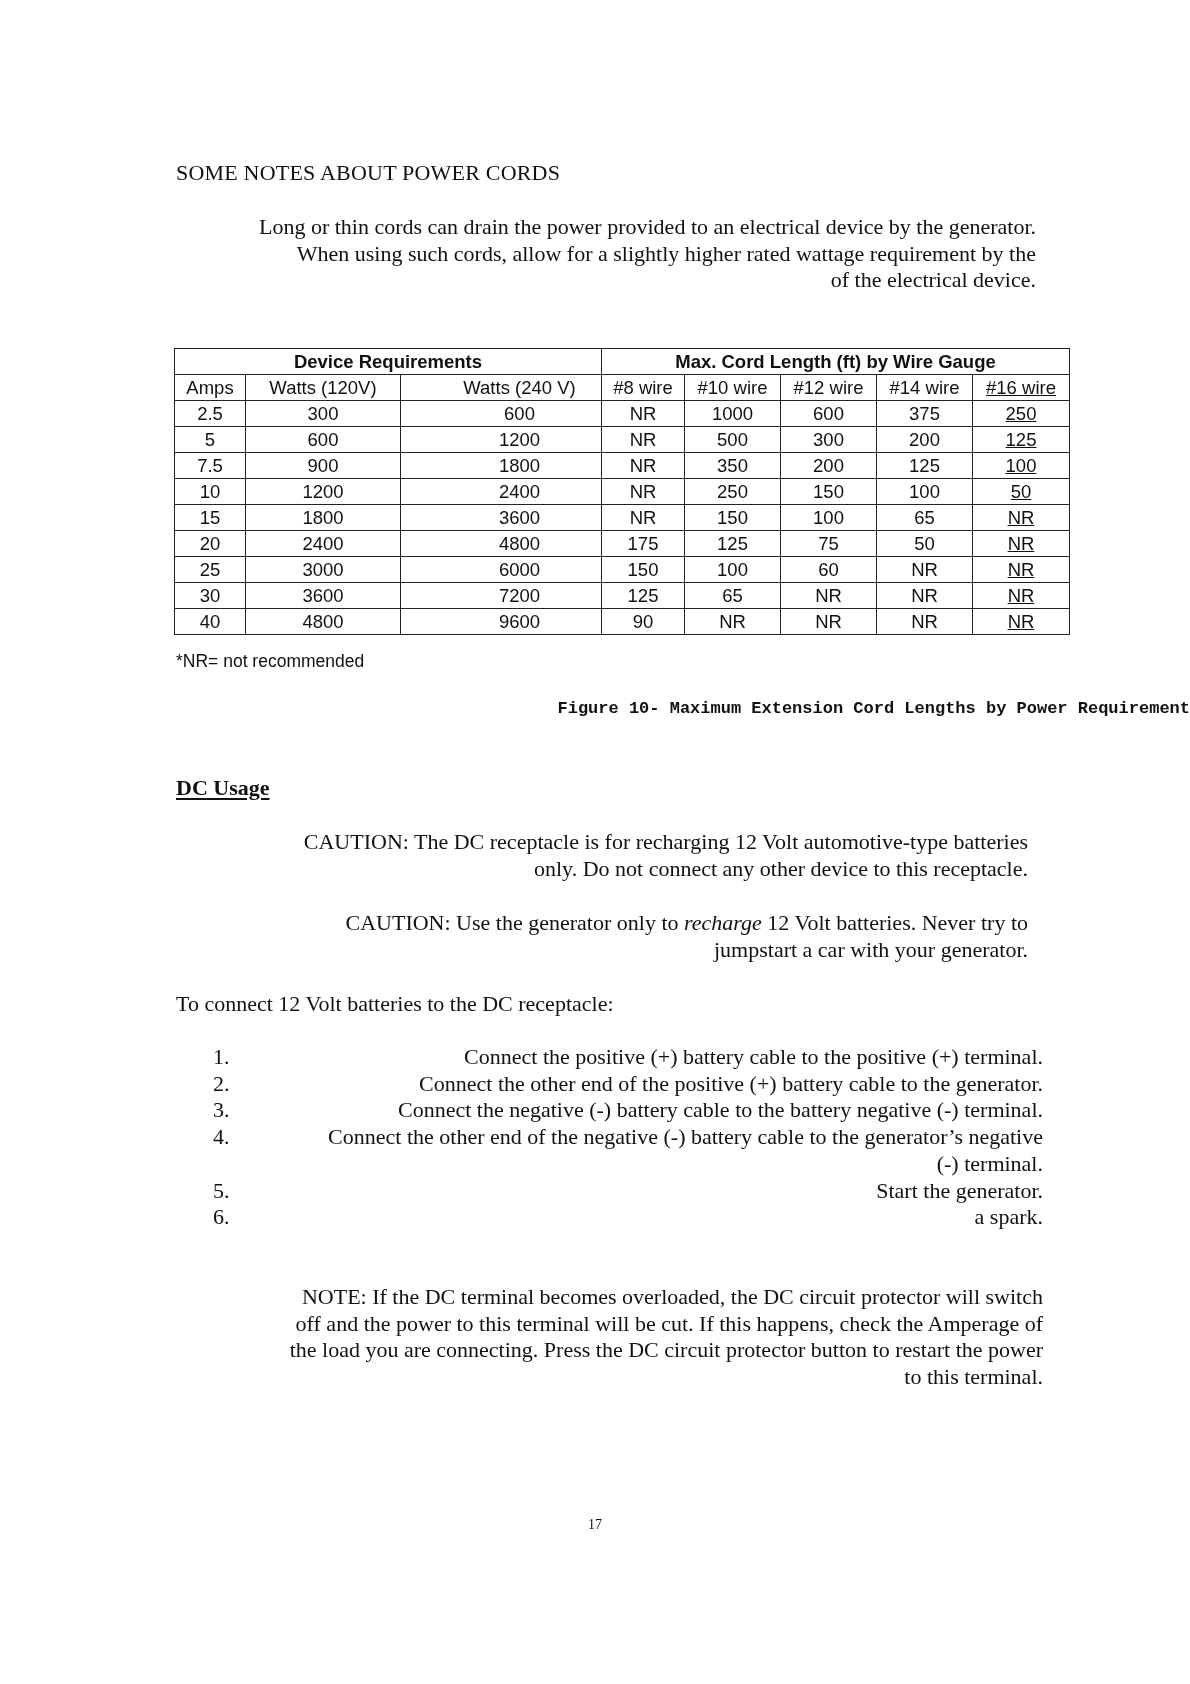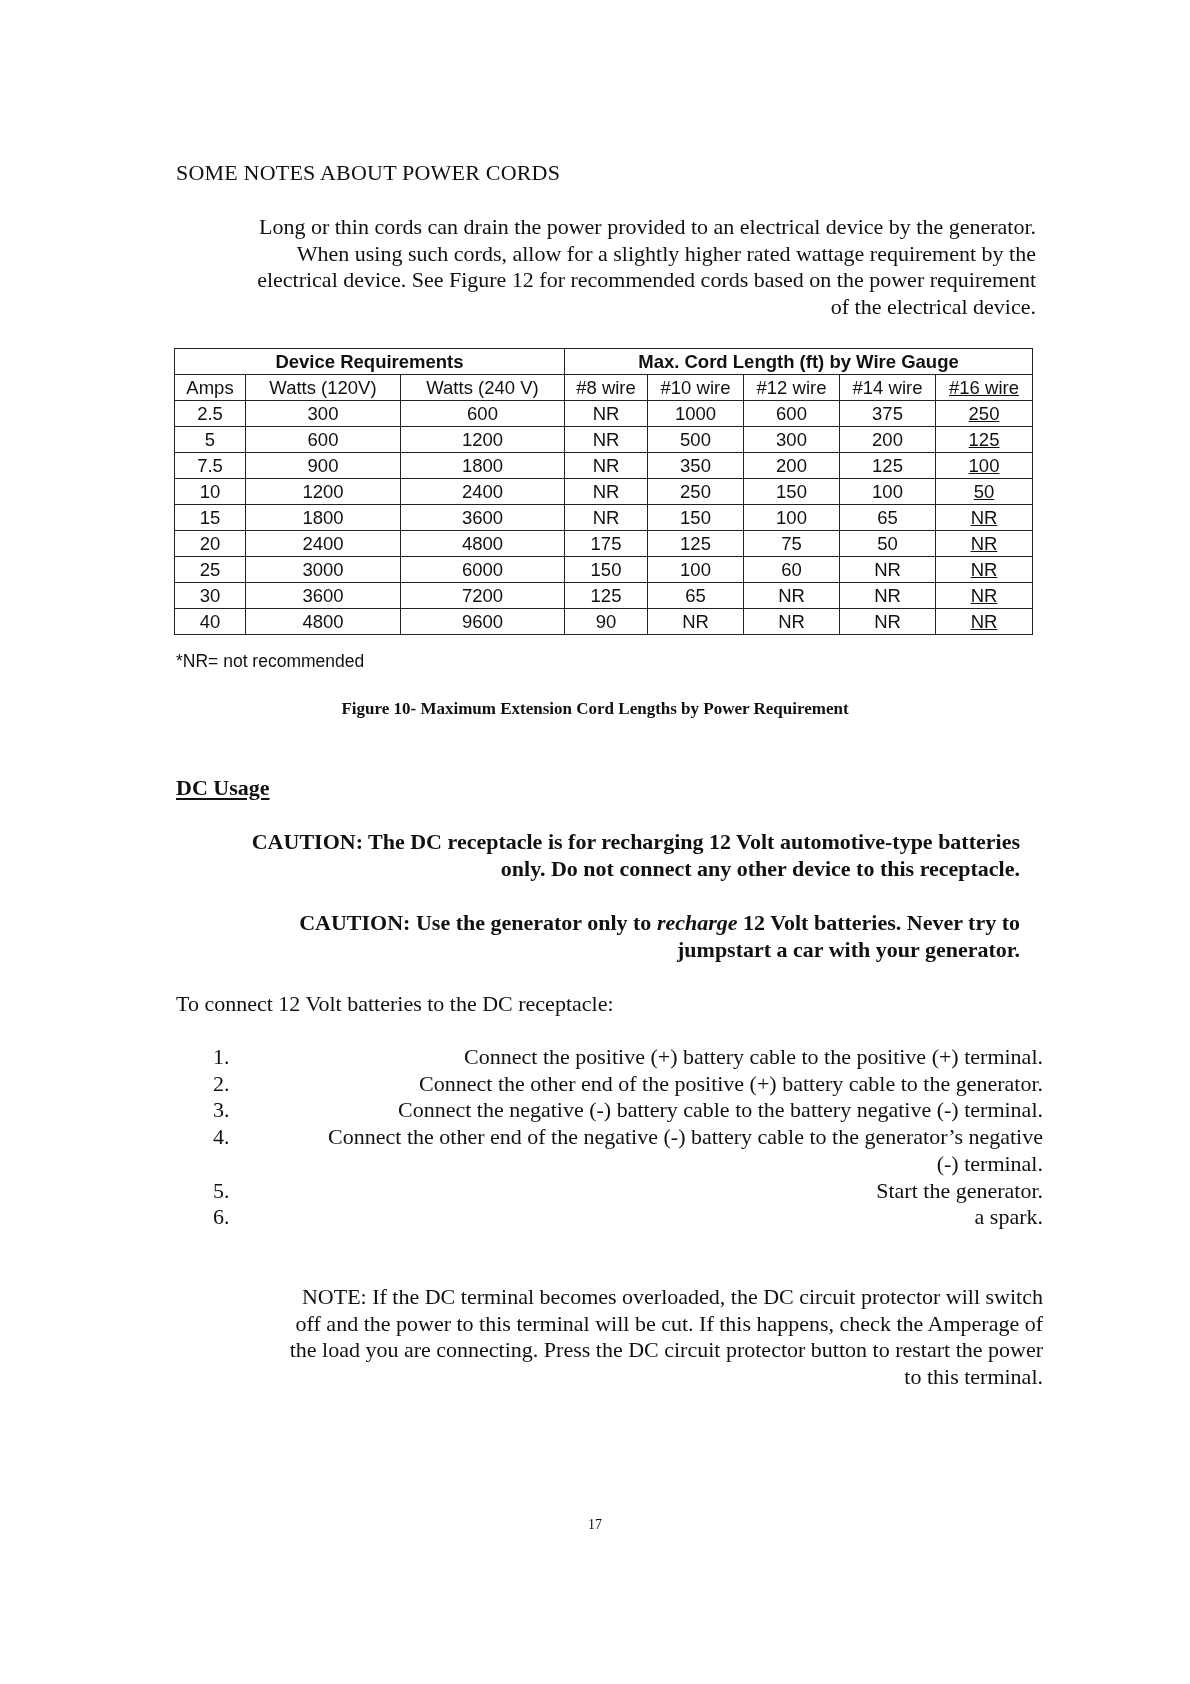--- a/index.html
+++ b/index.html
@@ -6,47 +6,46 @@
   body { width:1190px; height:1684px; position:relative; overflow:hidden; color:#111; }
   .serif { font-family: "Liberation Serif", "DejaVu Serif", serif; }
   .sans { font-family: "Liberation Sans", "DejaVu Sans", sans-serif; }
   .abs { position:absolute;text-align:right; }
   #title { left:176px; top:160px; font-size:22px; letter-spacing:0.2px; }
   #intro { left:176px; top:214px; width:860px; font-size:22px; line-height:26.7px; }
   #intro div { white-space:nowrap; }
   table#cords { position:absolute; left:174px; top:348px; border-collapse:collapse; font-size:18.5px; }
   #cords td, #cords th { border:1.5px solid #222; text-align:center; padding:0; height:25px; line-height:25px; font-weight:normal; color:#111; }
   #cords th.grp { font-weight:bold; height:25px; }
-  #cords .c0 { width:70px; } #cords .c1 { width:154px; } #cords .c2 { width:163px; }
+  #cords .c0 { width:70px; } #cords .c1 { width:154px; } #cords .c2 { width:163px;padding-left:37px; }
   #cords .c3 { width:82px; } #cords .c4 { width:95px; } #cords .c5 { width:95px; }
   #cords .c6 { width:95px; } #cords .c7 { width:96px;text-decoration:underline; }
   #nrnote { left:176px; top:651px; font-size:17.5px; }
-  #caption { left:0; width:1190px; top:699px; text-align:center; font-size:17px; font-weight:bold; }
+  #caption { left:0; width:1190px; top:699px; font-size:17px; font-weight:bold;font-family:Liberation Mono, monospace; }
   #dc-heading { left:176px; top:775px; font-size:22px; font-weight:bold; text-decoration:underline; text-underline-offset:3px; }
-  .caution { left:160px; width:860px; font-size:22px; font-weight:bold; line-height:27px; }
+  .caution { left:168px; width:860px; font-size:22px; font-weight:normal; line-height:27px; }
   #caution1 { top:828px; } #caution2 { top:909px; }
   .caution div { white-space:nowrap; }
   #connect-intro { left:176px; top:991px; font-size:22px; }
   #steps { left:213px; top:1044px; width:830px; font-size:22px; line-height:26.7px; }
   .step { position:relative; padding-left:33px; }
   .step .num { position:absolute; left:0; top:0; }
   .step .txt div { white-space:nowrap; }
   #note { left:213px; top:1284px; width:830px; font-size:22px; line-height:26.7px; }
   #note div { white-space:nowrap; }
   #pagenum { left:0; width:1190px; text-align:center; top:1517px; font-size:14px; }
 </style>
 </head>
 <body>
 
 <div id="title" class="abs serif">SOME NOTES ABOUT POWER CORDS</div>
 
 <div id="intro" class="abs serif">
   <div>Long or thin cords can drain the power provided to an electrical device by the generator.</div>
   <div>When using such cords, allow for a slightly higher rated wattage requirement by the</div>
-  <div>electrical device.   See Figure 12 for recommended cords based on the power requirement</div>
   <div>of the electrical device.</div>
 </div>
 
 <table id="cords" class="sans">
   <thead>
     <tr>
       <th class="grp" colspan="3">Device Requirements</th>
       <th class="grp" colspan="5">Max. Cord Length (ft) by Wire Gauge</th>
     </tr>
     <tr id="colhead">

